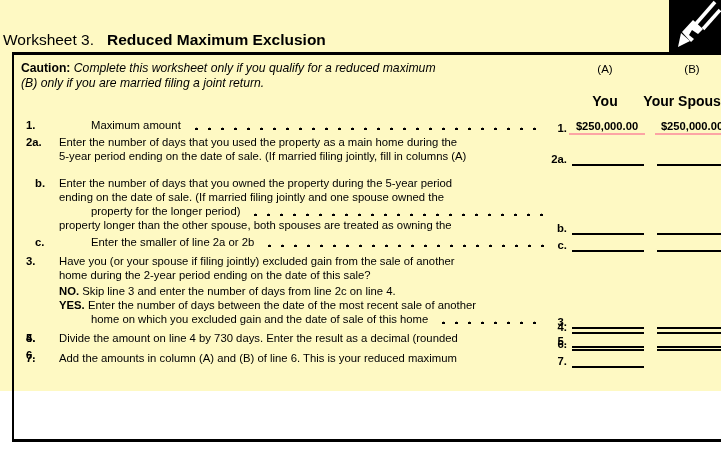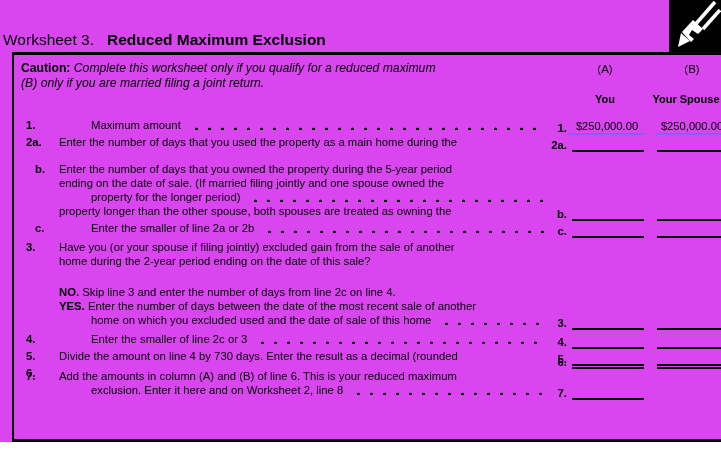--- a/index.html
+++ b/index.html
@@ -1,18 +1,18 @@
 <!DOCTYPE html>
 <html><head>
 <meta charset="utf-8">
 <style>
   * { margin:0; padding:0; box-sizing:border-box; }
   html,body { width:721px; height:450px; background:#fff; color:#000;
     font-family:"Liberation Sans", sans-serif; overflow:hidden; }
-  #page { position:relative; width:721px; height:442px; background:#d946ef; }
+  #page { position:relative; width:721px; height:391px; background:#fef9c3; }
 
   
   #title { position:absolute; top:31px; left:3px; font-size:15.5px; white-space:nowrap; }
   #title .t-prefix { font-weight:normal; }
   #title .t-main { font-weight:bold; margin-left:13px; }
 
   
   #pencil { position:absolute; top:0; right:0; width:52px; height:52px; }
 
   
@@ -24,56 +24,56 @@
     font-size:12.2px; line-height:15.4px; }
   .caution-line { white-space:nowrap; }
   .seg-bold { font-weight:bold; font-style:normal; }
   .seg-italic { font-style:italic; }
   .seg-roman { font-style:normal; }
 
   
   .col-tag { position:absolute; top:8px; font-size:11.5px; text-align:center; }
   #tag-a { left:556px; width:70px; }
   #tag-b { left:642px; width:72px; }
-  .col-head { position:absolute; top:38px; font-weight:bold; font-size:11px; text-align:center; white-space:nowrap; }
+  .col-head { position:absolute; top:38px; font-weight:bold; font-size:14px; text-align:center; white-space:nowrap; }
   #head-a { left:556px; width:70px; }
   #head-b { left:628px; width:88px; }
 
   
   #rows { position:absolute; top:63px; left:0; right:0; }
   .row { position:relative; margin-bottom:3px; }
   #rows .row:nth-child(2) { margin-bottom:13px; }
   #rows .row:nth-child(4) { margin-bottom:5px; }
   #rows .row:nth-child(5) { margin-bottom:5px; }
   #rows .row:nth-child(8) { margin-bottom:6px; }
   .num { position:absolute; left:12px; top:0; width:30px; font-weight:bold;
     font-size:11.3px; line-height:14px; }
   .num.indent { left:21px; }
   .row-text { margin-left:45px; width:487px; font-size:11.3px; line-height:14px; }
   .text-line { white-space:nowrap; }
   .text-line.with-leader { display:flex;padding-left:32px; }
-  .text-line.gap { margin-top:17px; }
+  .text-line.gap { margin-top:2px; }
   .tl-bold { font-weight:bold; }
   .leader { flex:1; min-width:10px; margin:0 2px 2px 7px; height:4px;
     align-self:flex-end;
     background-image:radial-gradient(circle, #000 1.3px, rgba(0,0,0,0) 1.6px);
     background-size:13px 4px; background-repeat:repeat-x; background-position:2px 1px; }
 
   
   .answer { position:absolute; right:2px; bottom:-3px; width:186px;
     display:flex; align-items:flex-end; }
   .ans-label { width:24px; text-align:right; font-weight:bold; font-size:11.3px; line-height:14px; }
   .box-a { width:72px; margin-left:5px; }
   .box-b { width:72px; margin-left:13px; }
   .blank { border-bottom:2px solid #000; height:11px; }
   .nofill { height:11px; }
   .val-a { width:76px; margin-left:2px; }
   .val-b { width:74px; margin-left:10px; }
-  .amount { border-bottom:2px solid #8b5cf6; font-size:11.2px; line-height:13px;
-    text-align:center; white-space:nowrap; }
+  .amount { border-bottom:2px solid #fca5a5; font-size:11.2px; line-height:13px;
+    text-align:center; white-space:nowrap;font-weight:bold; }
 </style>
 </head>
 <body>
 
 <div id="page">
 
   <div id="title">
     <span class="t-prefix">Worksheet 3.</span><span class="t-main">Reduced Maximum Exclusion</span>
   </div>
 
@@ -112,20 +112,21 @@
       <div class="ans-label">1.</div>
     <div class="amount val-a">$250,000.00</div>
             <div class="amount val-b">$250,000.00</div>
           </div>
   </div>
 
   <div class="row">
     <div class="num">2a.</div>
     <div class="row-text">
             <div class="text-line"><span>Enter the number of days that you used the property as a main home during the</span></div>
+            <div class="text-line"><span>5-year period ending on the date of sale. (If married filing jointly, fill in columns (A)</span></div>
           </div>
     <div class="answer">
       <div class="ans-label">2a.</div>
     <div class="blank box-a"></div>
             <div class="blank box-b"></div>
           </div>
   </div>
 
   <div class="row">
     <div class="num indent">b.</div>
@@ -161,39 +162,33 @@
   </div>
 
   <div class="row">
     <div class="num">3.</div>
     <div class="row-text">
             <div class="text-line"><span>Have you (or your spouse if filing jointly) excluded gain from the sale of another</span></div>
             <div class="text-line"><span>home during the 2-year period ending on the date of this sale?</span></div>
             <div class="text-line gap"><span class="tl-bold">NO.</span><span> Skip line 3 and enter the number of days from line 2c on line 4.</span></div>
             <div class="text-line"><span class="tl-bold">YES.</span><span> Enter the number of days between the date of the most recent sale of another</span></div>
             <div class="text-line with-leader">
-              <span>home on which you excluded used and the date of sale of this home</span>
+              <span>home on which you excluded gain and the date of sale of this home</span>
               <span class="leader"></span>
             </div>
           </div>
     <div class="answer">
       <div class="ans-label">3.</div>
     <div class="blank box-a"></div>
             <div class="blank box-b"></div>
           </div>
   </div>
 
   <div class="row">
     <div class="num">4.</div>
-    <div class="row-text">
-            <div class="text-line with-leader">
-              <span>Enter the smaller of line 2c or 3</span>
-              <span class="leader"></span>
-            </div>
-          </div>
     <div class="answer">
       <div class="ans-label">4.</div>
     <div class="blank box-a"></div>
             <div class="blank box-b"></div>
           </div>
   </div>
 
   <div class="row">
     <div class="num">5.</div>
     <div class="row-text">
@@ -212,24 +207,20 @@
       <div class="ans-label">6.</div>
     <div class="blank box-a"></div>
             <div class="blank box-b"></div>
           </div>
   </div>
 
   <div class="row">
     <div class="num">7.</div>
     <div class="row-text">
             <div class="text-line"><span>Add the amounts in column (A) and (B) of line 6. This is your reduced maximum</span></div>
-            <div class="text-line with-leader">
-              <span>exclusion. Enter it here and on Worksheet 2, line 8</span>
-              <span class="leader"></span>
-            </div>
           </div>
     <div class="answer">
       <div class="ans-label">7.</div>
     <div class="blank box-a"></div>
             <div class="nofill box-b"></div>
           </div>
   </div>
 </div>
   </div>
 </div>

